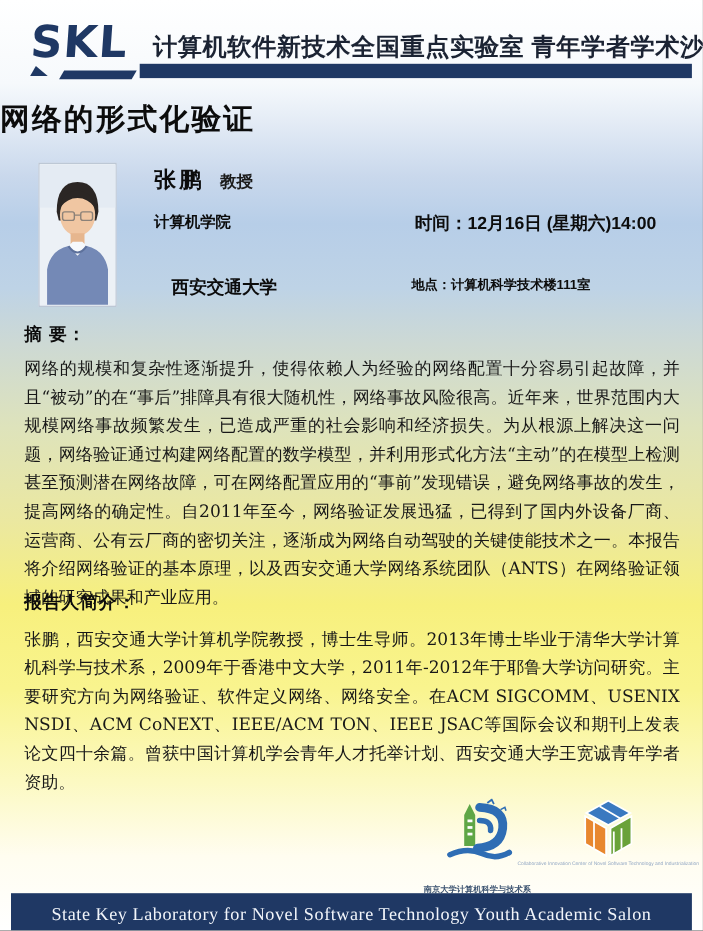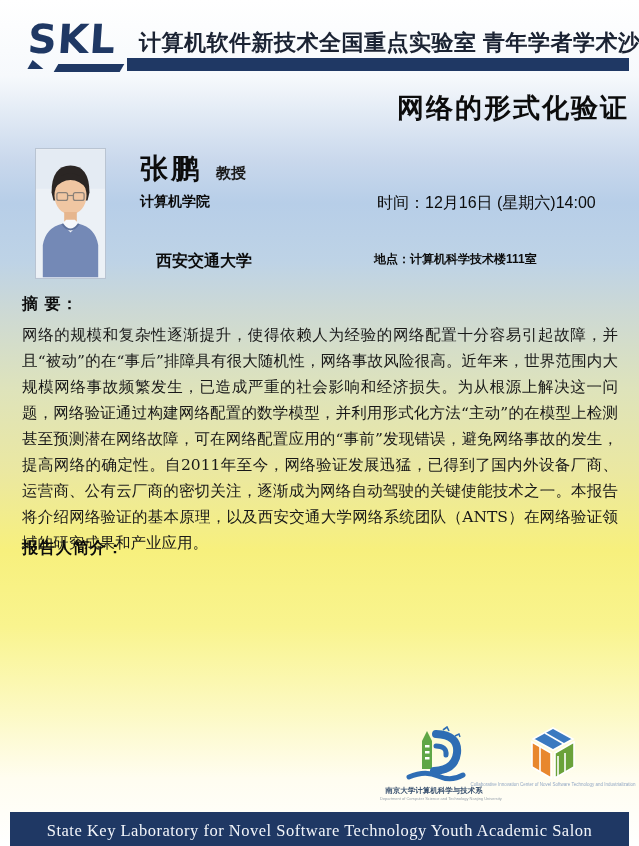--- a/index.html
+++ b/index.html
@@ -16,47 +16,47 @@
   .skl-text{font-family:"DejaVu Sans",sans-serif;font-weight:bold;font-size:40px;
     letter-spacing:1px;line-height:38px;transform:skewX(-4deg);display:inline-block;}
   .skl-under-tri{position:absolute;left:2px;top:40px;width:0;height:0;
     border-left:16px solid #1f3864;border-top:9px solid transparent;transform:skewX(-30deg);}
   .skl-under-bar{position:absolute;left:28px;top:44px;width:66px;height:8px;background:#1f3864;
     transform:skewX(-30deg);}
   .lab-title{position:absolute;left:139px;top:28px;width:500px;font-size:22px;font-weight:bold;
     color:#1b2333;letter-spacing:0.5px;white-space:nowrap;}
   .header-rule{position:absolute;left:127px;top:58px;width:502px;height:13px;background:#1f3864;}
   
-  .talk-title{position:absolute;left:0;top:90px;width:629px;margin:0;text-align:right;
+  .talk-title{position:absolute;left:0;top:90px;width:629px;margin:0;text-align:left;
     font-size:27px;font-weight:bold;color:#0c0c0c;letter-spacing:2px;}
   
   .photo{position:absolute;left:35px;top:148px;width:71px;height:131px;
     border:1px solid #b9c4d2;background:#e9eef4;box-sizing:border-box;}
   .photo svg{display:block;width:100%;height:100%;}
   .sp-name-row{position:absolute;left:140px;top:150px;}
-  .sp-name{font-size:28px;font-weight:bold;color:#0c0c0c;letter-spacing:3px;}
+  .sp-name{font-size:20px;font-weight:bold;color:#0c0c0c;letter-spacing:3px;}
   .sp-degree{font-size:15px;font-weight:bold;color:#1a1a1a;margin-left:14px;}
   .sp-dept{position:absolute;left:140px;top:193px;font-size:14px;font-weight:bold;color:#0c0c0c;}
-  .sp-time{position:absolute;left:377px;top:193px;font-size:16px;font-weight:normal;color:#0c0c0c;white-space:nowrap;}
+  .sp-time{position:absolute;left:377px;top:193px;font-size:16px;font-weight:bold;color:#0c0c0c;white-space:nowrap;}
   .sp-univ{position:absolute;left:156px;top:251px;font-size:16px;font-weight:bold;color:#0c0c0c;}
   .sp-loc{position:absolute;left:374px;top:251px;font-size:12px;font-weight:bold;color:#0c0c0c;white-space:nowrap;}
   
   .sec-heading{position:absolute;left:22px;margin:0;font-size:16px;font-weight:bold;color:#0c0c0c;letter-spacing:1px;}
   .abstract-heading{top:294px;}
   .bio-heading{top:538px;}
   .body-text{position:absolute;left:22px;width:596px;margin:0;
     font-family:"DejaVu Serif",serif;font-size:15.5px;line-height:26px;
     text-align:justify;color:#181818;}
   .abstract-body{top:322px;}
   .bio-body{top:568px;}
   
   .nju-block{position:absolute;left:380px;top:726px;width:108px;text-align:center;}
   .cic-block{position:absolute;left:468px;top:726px;width:170px;text-align:center;}
   .logo-icon svg{display:block;margin:0 auto;}
-  .nju-name{font-size:7.5px;font-weight:bold;color:#3d5471;margin-top:2px;white-space:nowrap;}
+  .nju-name{font-size:7.5px;font-weight:bold;color:#3d5471;margin-top:20px;white-space:nowrap;}
   .nju-sub{font-size:4px;color:#9aa4ad;white-space:nowrap;}
   .cic-name{font-size:10.5px;font-weight:bold;color:#e0802e;margin-top:2px;letter-spacing:0.5px;white-space:nowrap;}
   .cic-sub{font-size:4.5px;color:#93a8c4;white-space:nowrap;}
   
   .footer-bar{position:absolute;left:10px;top:812px;width:619px;height:38px;background:#1f3864;
     display:flex;align-items:center;justify-content:center;}
   .footer-bar span{font-family:"Liberation Serif",serif;font-size:16.5px;color:#f2f5fa;
     letter-spacing:0.5px;white-space:nowrap;}
 </style>
 </head>
@@ -95,20 +95,21 @@
   </div>
   <div class="sp-dept">计算机学院</div>
   <div class="sp-time">时间：12月16日 (星期六)14:00</div>
   <div class="sp-univ">西安交通大学</div>
   <div class="sp-loc">地点：计算机科学技术楼111室</div>
 
   <h2 class="sec-heading abstract-heading">摘 要：</h2>
   <p class="body-text abstract-body">网络的规模和复杂性逐渐提升，使得依赖人为经验的网络配置十分容易引起故障，并且“被动”的在“事后”排障具有很大随机性，网络事故风险很高。近年来，世界范围内大规模网络事故频繁发生，已造成严重的社会影响和经济损失。为从根源上解决这一问题，网络验证通过构建网络配置的数学模型，并利用形式化方法“主动”的在模型上检测甚至预测潜在网络故障，可在网络配置应用的“事前”发现错误，避免网络事故的发生，提高网络的确定性。自2011年至今，网络验证发展迅猛，已得到了国内外设备厂商、运营商、公有云厂商的密切关注，逐渐成为网络自动驾驶的关键使能技术之一。本报告将介绍网络验证的基本原理，以及西安交通大学网络系统团队（ANTS）在网络验证领域的研究成果和产业应用。</p>
 
   <h2 class="sec-heading bio-heading">报告人简介：</h2>
+  <p class="body-text bio-body">张鹏，西安交通大学计算机学院教授，博士生导师。2013年博士毕业于清华大学计算机科学与技术系，2009年于香港中文大学，2011年-2012年于耶鲁大学访问研究。主要研究方向为网络验证、软件定义网络、网络安全。在ACM SIGCOMM、USENIX NSDI、ACM CoNEXT、IEEE/ACM TON、IEEE JSAC等国际会议和期刊上发表论文四十余篇。曾获中国计算机学会青年人才托举计划、西安交通大学王宽诚青年学者资助。</p>
 
   <div class="nju-block">
     <div class="logo-icon">
       <svg width="70" height="58" viewBox="0 0 70 58" xmlns="http://www.w3.org/2000/svg">
         <polygon points="23,15 28,5 33,15 33,43 23,43" fill="#5fa646"></polygon>
         <rect x="26" y="19" width="4.5" height="2.5" fill="#fff"></rect>
         <rect x="26" y="25" width="4.5" height="2.5" fill="#fff"></rect>
         <rect x="26" y="31" width="4.5" height="2.5" fill="#fff"></rect>
         <path d="M37 8 Q60 9 58 27 Q56 44 35 45" fill="none" stroke="#2e6db4" stroke-width="8" stroke-linecap="round"></path>
         <path d="M37 20 Q48 20 47 29" fill="none" stroke="#2e6db4" stroke-width="5" stroke-linecap="round"></path>

